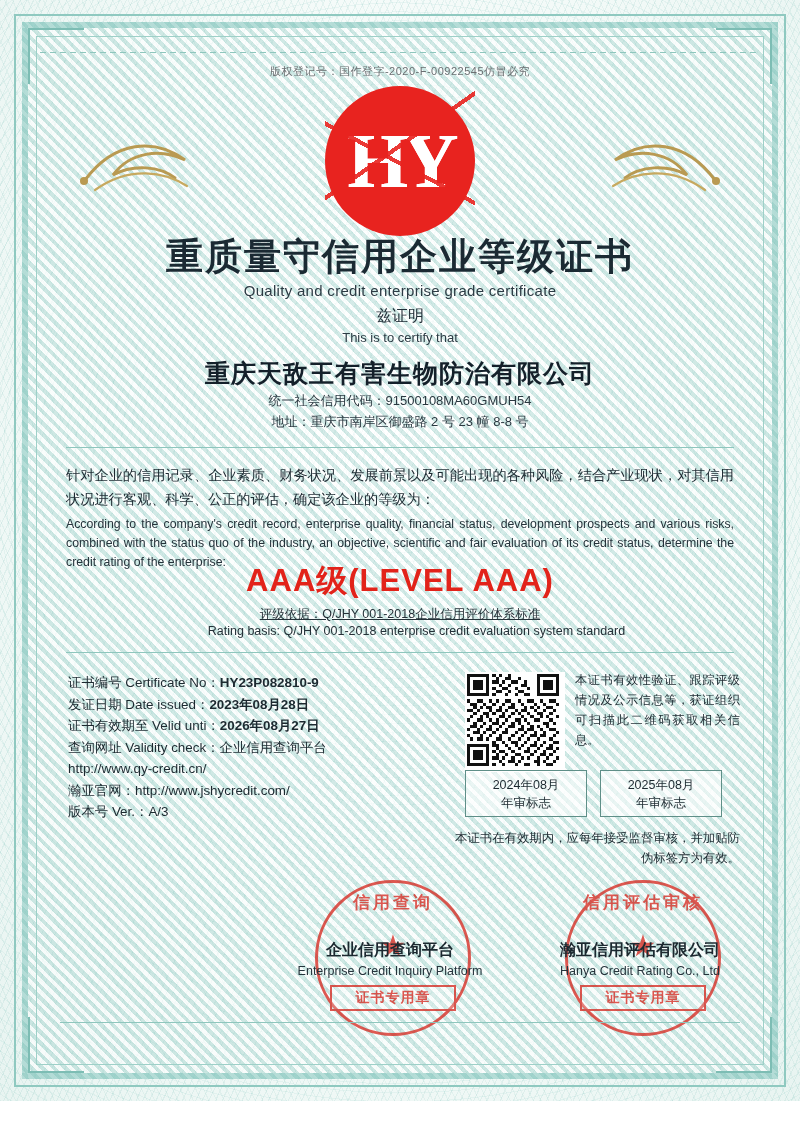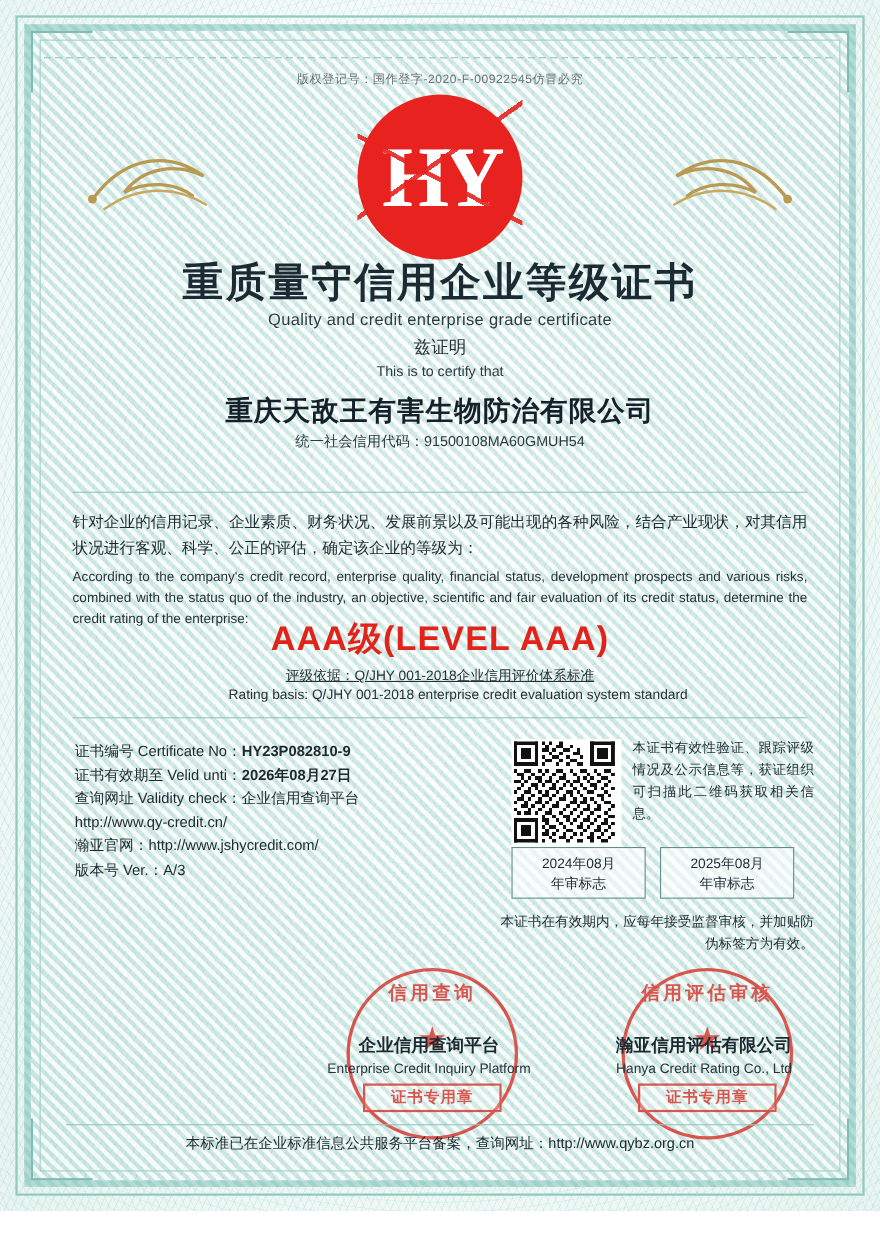--- a/index.html
+++ b/index.html
@@ -261,35 +261,39 @@
   </div>
 
   <div class="title-cn">重质量守信用企业等级证书</div>
   <div class="title-en">Quality and credit enterprise grade certificate</div>
 
   <div class="certify-cn">兹证明</div>
   <div class="certify-en">This is to certify that</div>
 
   <div class="company">重庆天敌王有害生物防治有限公司</div>
   <div class="code-line">统一社会信用代码：91500108MA60GMUH54</div>
+  <div class="addr-line">地址：重庆市南岸区御盛路 2 号 23 幢 8-8 号</div>
 
   <div class="rule" style="left:66px;right:66px;top:447px;"></div>
 
   <div class="body-cn">针对企业的信用记录、企业素质、财务状况、发展前景以及可能出现的各种风险，结合产业现状，对其信用状况进行客观、科学、公正的评估，确定该企业的等级为：</div>
   <div class="body-en">According to the company's credit record, enterprise quality, financial status, development prospects and various risks, combined with the status quo of the industry, an objective, scientific and fair evaluation of its credit status, determine the credit rating of the enterprise:</div>
 
   <div class="level">AAA级(LEVEL AAA)</div>
   <div class="basis-cn">评级依据：Q/JHY 001-2018企业信用评价体系标准</div>
   <div class="basis-en">Rating basis: Q/JHY 001-2018 enterprise credit evaluation system standard</div>
 
   <div class="rule" style="left:66px;right:66px;top:652px;"></div>
 
   <div class="info">
     <div>
       <span>证书编号 Certificate No：</span><span class="val">HY23P082810-9</span>
+    </div>
+    <div>
+      <span>发证日期 Date issued：</span><span class="val">2023年08月28日</span>
     </div>
     <div>
       <span>证书有效期至 Velid unti：</span><span class="val">2026年08月27日</span>
     </div>
     <div>
       <span>查询网址 Validity check：</span><span>企业信用查询平台</span>
     </div>
     <div>http://www.qy-credit.cn/</div>
     <div>
       <span>瀚亚官网：</span><span>http://www.jshycredit.com/</span>
@@ -546,14 +550,13 @@
   <div class="org left">
     <div class="cn">企业信用查询平台</div>
     <div class="en">Enterprise Credit Inquiry Platform</div>
   </div>
   <div class="org right">
     <div class="cn">瀚亚信用评估有限公司</div>
     <div class="en">Hanya Credit Rating Co., Ltd</div>
   </div>
 
   <div class="footer-rule"></div>
-  <div class="footer">本标准已在企业标准信息公共服务平台备案，查询网址：http://www.qybz.org.cn</div>
 </div>
 
 </body></html>

